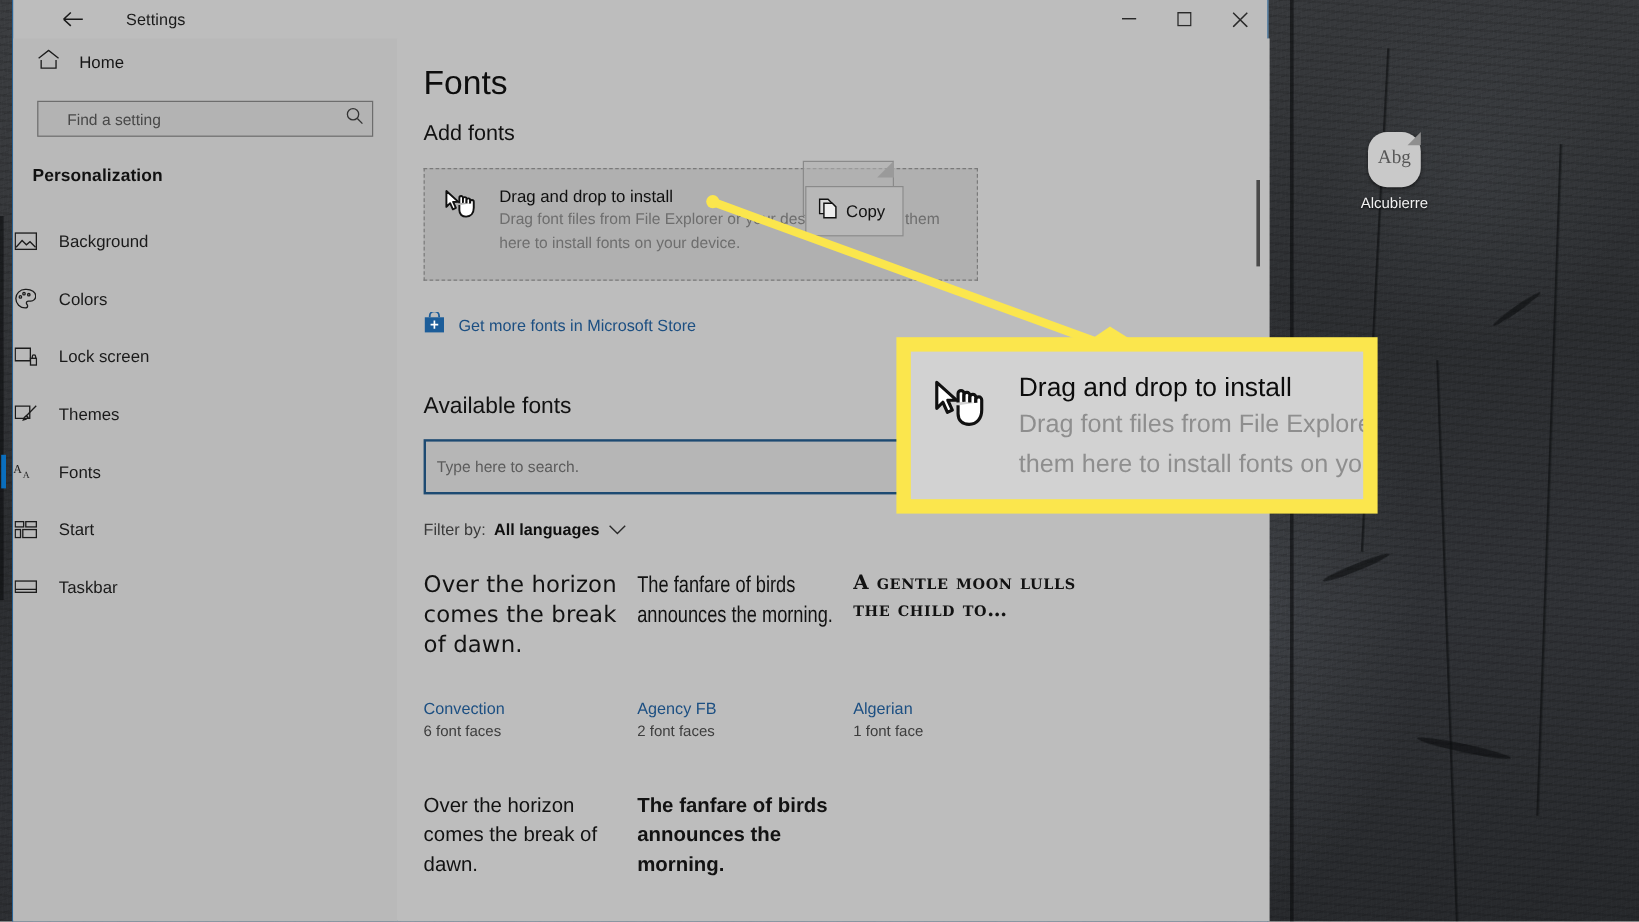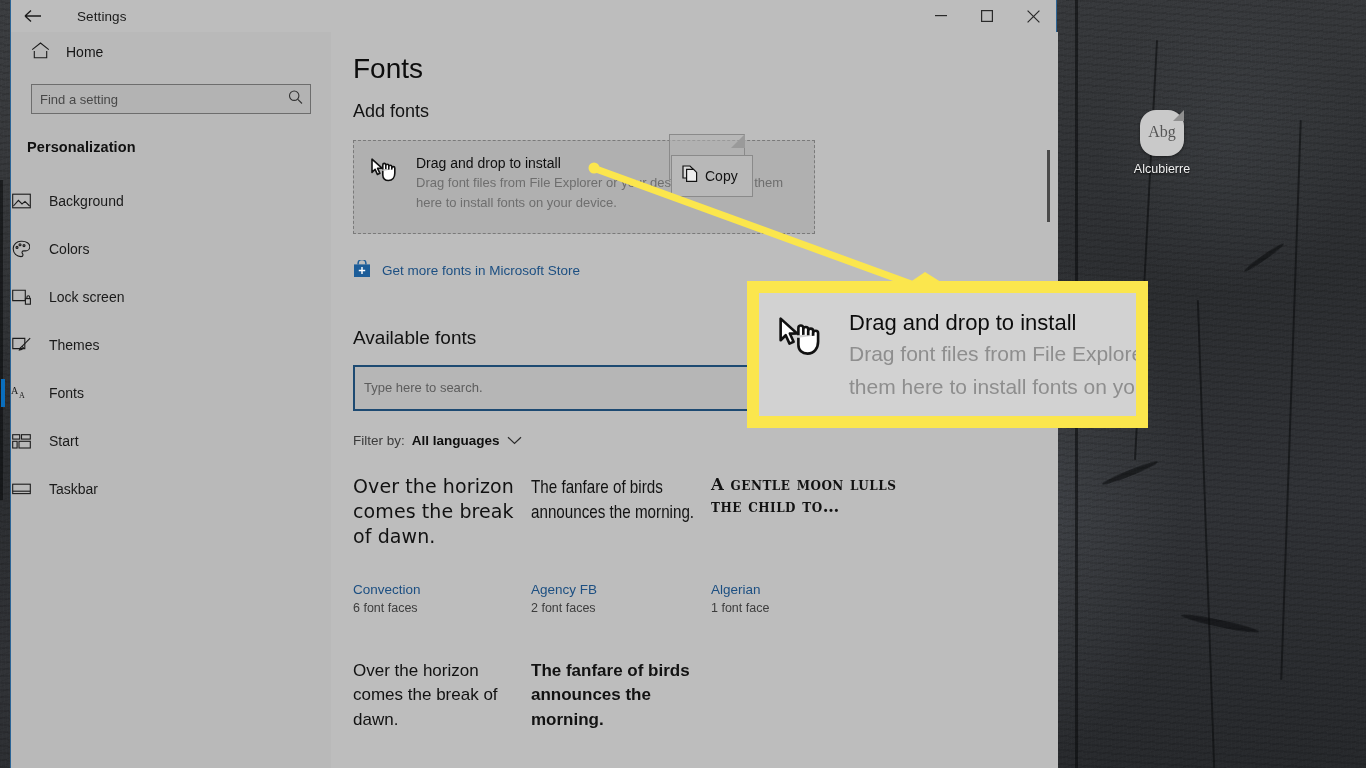--- a/index.html
+++ b/index.html
@@ -82,21 +82,21 @@
     width: 1047px; height: 768px;
     background: #bdbdbd;
     border: 1px solid #2a6496;
     border-top: none;
     z-index: 10;
   }
   .titlebar {
     position: relative;
     height: 32px;
     background: #bdbdbd;
-    display: flex; align-items: center;
+    display: flex; align-items: center; margin-left: 28px;
   }
   .back-btn {
     width: 44px; height: 32px;
     display: flex; align-items: center; justify-content: center;
     color: #000;
   }
   .win-title {
     font-size: 13.5px; color: #1a1a1a;
     margin-left: 22px;
     letter-spacing: .1px;
@@ -127,21 +127,21 @@
   .nav-home .txt { font-size: 14px; color: #161616; }
   .search-wrap { padding: 12px 20px 0 20px; }
   .search-box {
     position: relative;
     height: 30px;
     background: #b3b3b3;
     border: 1px solid #6d6d6d;
     display: flex; align-items: center;
     padding: 0 8px;
   }
-  .search-box .ph { font-size: 13px; color: #484848; }
+  .search-box .ph { font-size: 13px; color: #484848; margin-left: 16px; }
   .search-box .mag {
     position: absolute; right: 7px; top: 50%;
     transform: translateY(-50%);
     color: #333;
   }
   .cat-title {
     font-size: 14.5px; font-weight: bold;
     color: #111; padding: 25px 0 0 16px;
     letter-spacing: .1px;
   }

